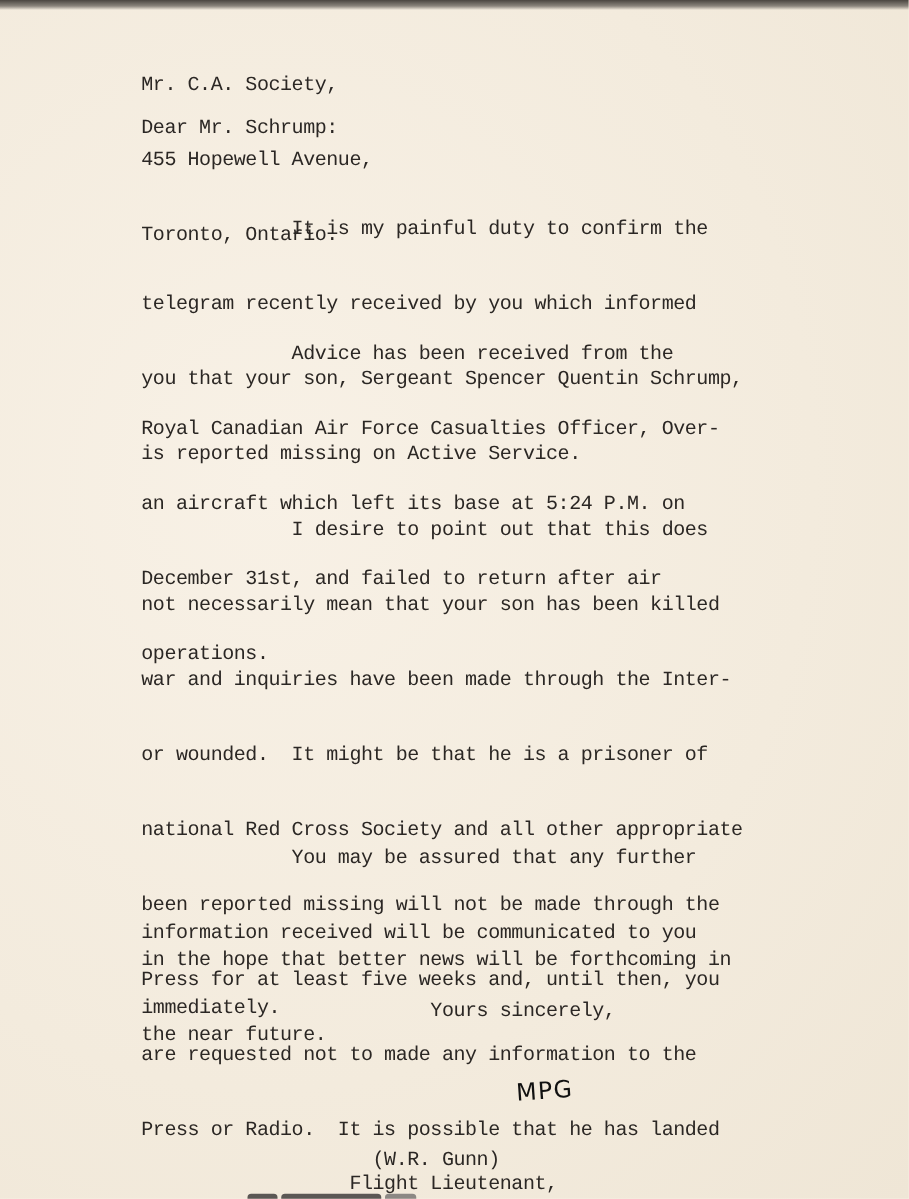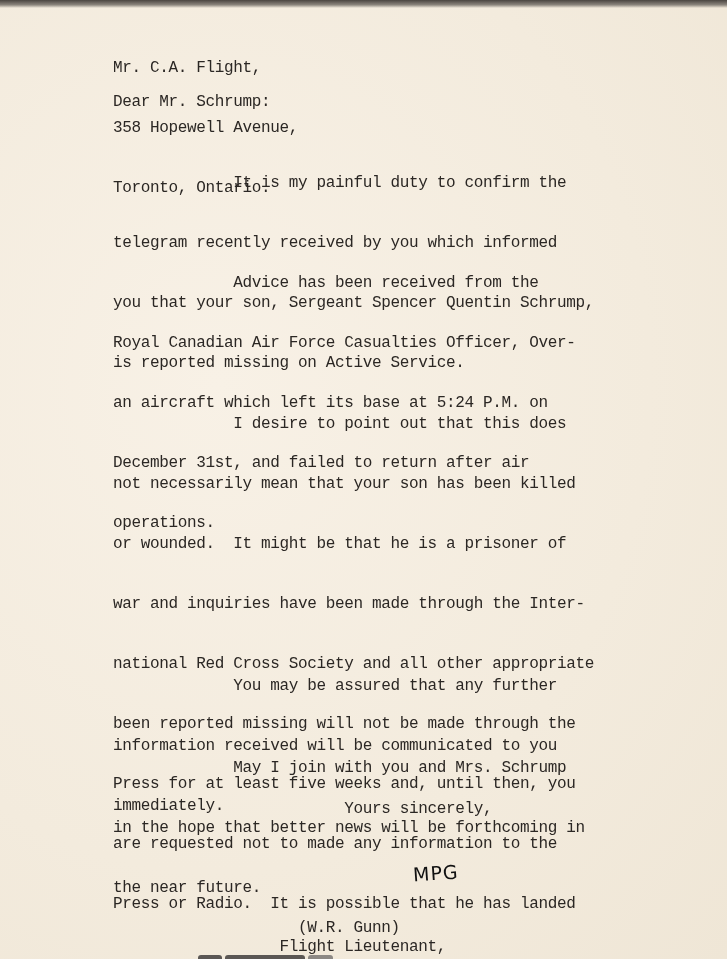--- a/index.html
+++ b/index.html
@@ -16,22 +16,22 @@
   .tabs { position:absolute; top:955px; height:6px; }
   .tab { position:absolute; top:0; height:6px; background:#5b5754; border-radius:3px 3px 0 0; }
 </style>
 </head>
 <body>
 
 <div class="page">
   <div class="top-shadow"></div>
 
   <div class="text" style="top:18px">
-    <span class="line">Mr. C.A. Flight,</span>
-    <span class="line">358 Hopewell Avenue,</span>
+    <span class="line">Mr. C.A. Society,</span>
+    <span class="line">455 Hopewell Avenue,</span>
     <span class="line">Toronto, Ontario.</span>
   </div>
 
   <div class="text" style="top:92px">Dear Mr. Schrump:</div>
 
   <div class="text" style="top:133px">
     <span class="line">             It is my painful duty to confirm the</span>
     <span class="line">telegram recently received by you which informed</span>
     <span class="line">you that your son, Sergeant Spencer Quentin Schrump,</span>
     <span class="line">is reported missing on Active Service.</span>
@@ -41,39 +41,38 @@
     <span class="line">             Advice has been received from the</span>
     <span class="line">Royal Canadian Air Force Casualties Officer, Over-</span>
     <span class="line">an aircraft which left its base at 5:24 P.M. on</span>
     <span class="line">December 31st, and failed to return after air</span>
     <span class="line">operations.</span>
   </div>
 
   <div class="text" style="top:374px">
     <span class="line">             I desire to point out that this does</span>
     <span class="line">not necessarily mean that your son has been killed</span>
+    <span class="line">war and inquiries have been made through the Inter-</span>
     <span class="line">or wounded.  It might be that he is a prisoner of</span>
-    <span class="line">war and inquiries have been made through the Inter-</span>
     <span class="line">national Red Cross Society and all other appropriate</span>
     <span class="line">been reported missing will not be made through the</span>
     <span class="line">Press for at least five weeks and, until then, you</span>
     <span class="line">are requested not to made any information to the</span>
     <span class="line">Press or Radio.  It is possible that he has landed</span>
     
     
   </div>
 
   <div class="text" style="top:636px">
     <span class="line">             You may be assured that any further</span>
     <span class="line">information received will be communicated to you</span>
     <span class="line">immediately.</span>
   </div>
 
   <div class="text" style="top:718px">
-    <span class="line">             May I join with you and Mrs. Schrump</span>
     <span class="line">in the hope that better news will be forthcoming in</span>
     <span class="line">the near future.</span>
   </div>
 
   <div class="text" style="top:799px">                         Yours sincerely,</div>
 
   <div class="sig">MPG</div>
 
   <div class="text" style="top:918px">                    (W.R. Gunn)</div>
   <div class="text" style="top:937px">                  Flight Lieutenant,</div>

